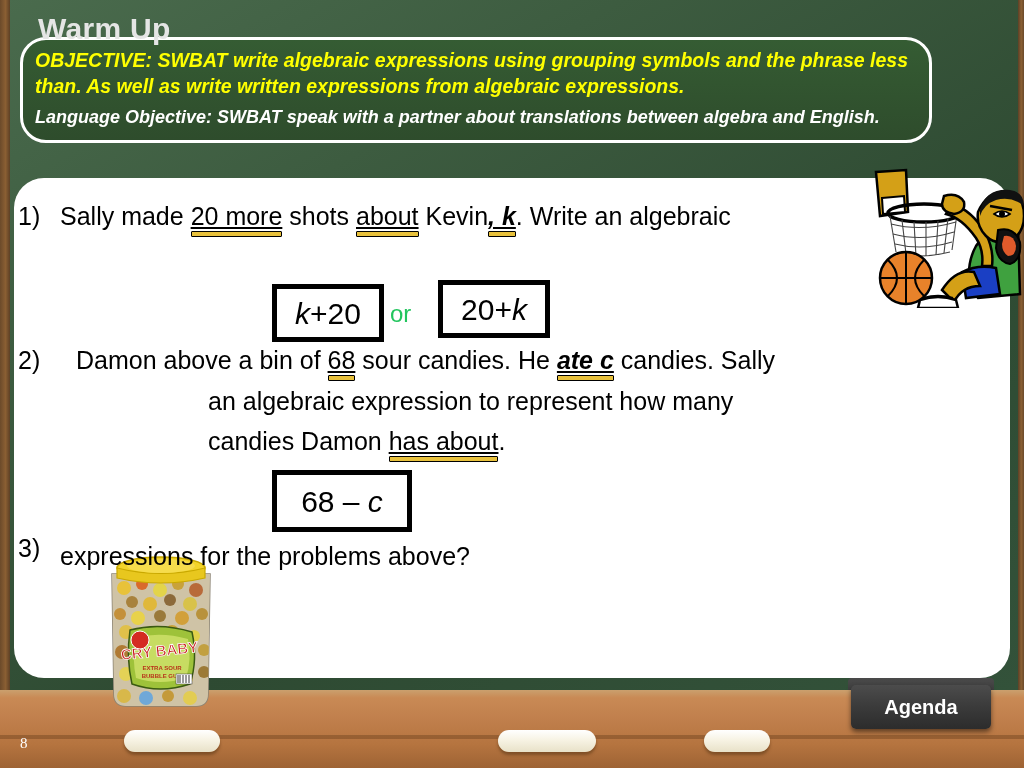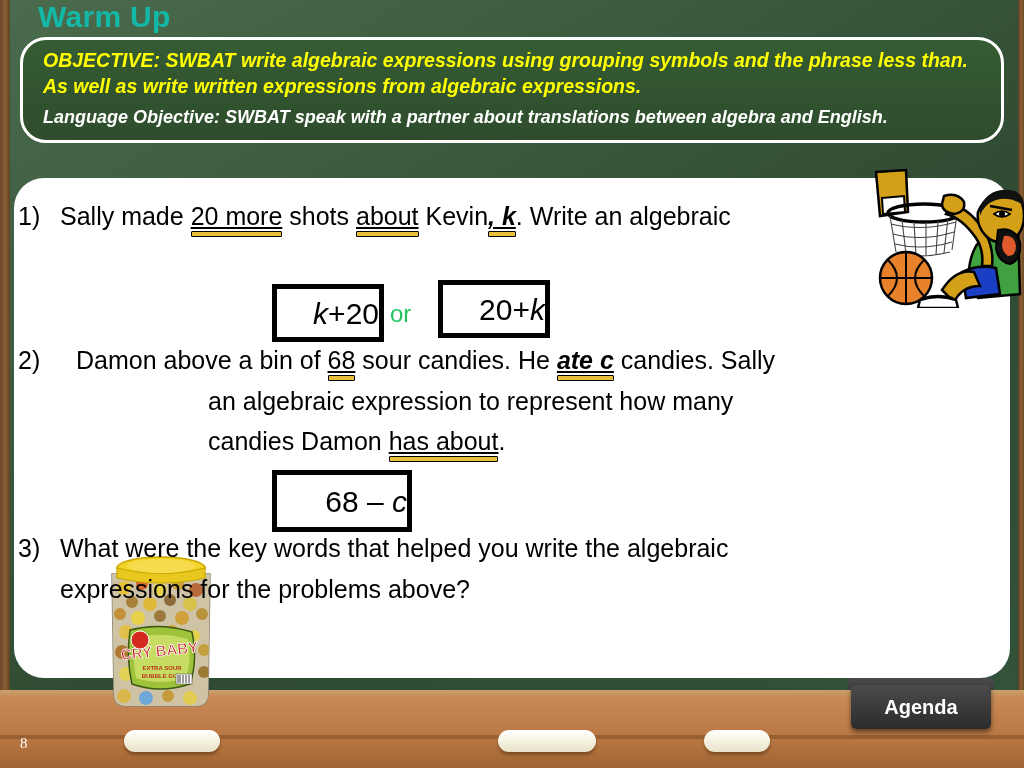--- a/index.html
+++ b/index.html
@@ -102,35 +102,35 @@
     position: absolute;
     left: 848px; top: 678px;
     width: 146px; height: 40px;
     border-radius: 4px;
     background: linear-gradient(180deg, #4a4a4a 0%, #343434 60%, #242424 100%);
   }
 
   
   .title {
     position: absolute;
-    left: 38px; top: 0;
+    left: 38px; top: 12px;
     font-size: 30px;
     font-weight: 700;
-    color: #14b8a6;
+    color: #e5e5e5;
     letter-spacing: 0.3px;
     z-index: 6;
   }
 
   
   .objective-box {
     position: absolute;
     left: 20px; top: 37px;
-    width: 984px;
+    width: 912px;
     box-sizing: border-box;
-    padding: 8px 16px 10px 20px;
+    padding: 8px 16px 10px 12px;
     border: 3px solid #ffffff;
     border-radius: 26px;
     background: linear-gradient(180deg, #355c33 0%, #2e4c2c 100%);
     z-index: 5;
   }
   .obj-main {
     color: #ffff00;
     font-size: 19.5px;
     font-weight: 700;
     font-style: italic;
@@ -204,21 +204,21 @@
     font-weight: 700;
   }
 
   
   .ansbox {
     position: absolute;
     border: 5px solid #000000;
     background: #ffffff;
     display: flex;
     align-items: center;
-    justify-content: flex-end;
+    justify-content: center;
     font-size: 30px;
     color: #000000;
   }
   .ansbox i { font-style: italic; }
   .or-label {
     position: absolute;
     font-size: 24px;
     color: #22c55e;
   }
 
@@ -413,21 +413,20 @@
 
         <ellipse cx="59" cy="20" rx="44" ry="11" fill="#f2d42a" stroke="#c9a800" stroke-width="1.5"></ellipse>
         <path d="M15 20 L15 30 Q59 40 103 30 L103 20 Q59 31 15 20 Z" fill="#e8c71e" stroke="#c9a800" stroke-width="1.2"></path>
         <ellipse cx="59" cy="18" rx="34" ry="7" fill="#f7e060" opacity="0.65"></ellipse>
       </svg>
     </div>
 
     <div class="prob" style="left:0px; top:354px; width:960px;">
       <div class="prob-num">3)</div>
       <div class="prob-body">
-        <div>What were the key words that helped you write the algebraic</div>
         <div style="margin-top:8px;">expressions for the problems above?</div>
       </div>
     </div>
 
   </div>
 
   <div class="eraser-block"></div>
 
   <div class="ledge-lip"></div>
   <div class="ledge"></div>

